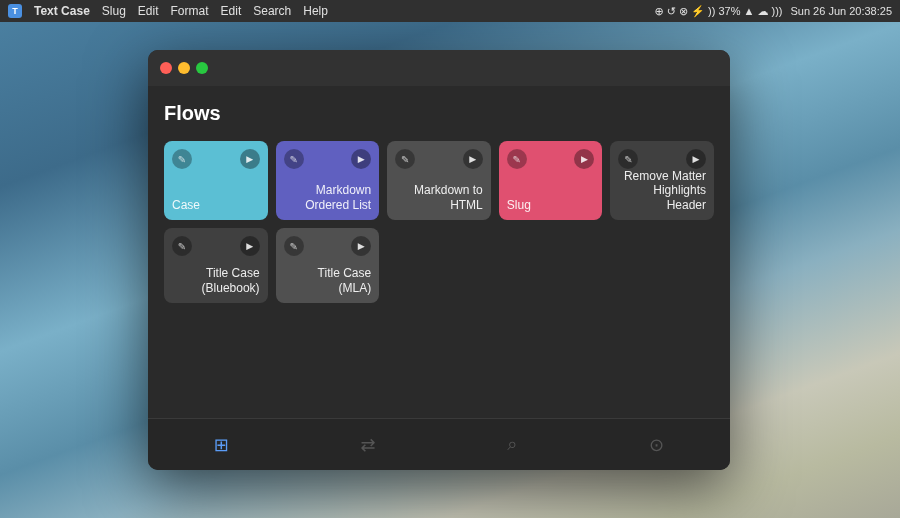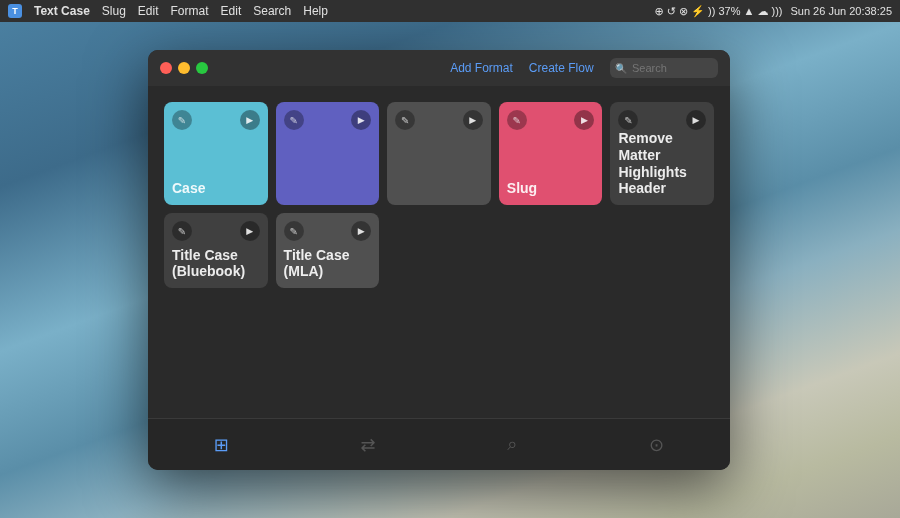--- a/index.html
+++ b/index.html
@@ -206,24 +206,25 @@
       border-radius: 50%;
       background: rgba(0,0,0,0.35);
       display: flex;
       align-items: center;
       justify-content: center;
       font-size: 9px;
       color: rgba(255,255,255,0.85);
     }
 
     .flow-name {
-      font-size: 14px;
-      font-weight: 700;
+      font-size: 12px;
+      font-weight: 400;
       color: rgba(255,255,255,0.9);
       line-height: 1.2;
+      text-align: right;
     }
 
     
     .card-blue { background: #5bbfd4; }
     .card-purple { background: #6060c0; }
     .card-gray { background: #505050; }
     .card-red { background: #e05070; }
     .card-dark { background: #404040; }
 
     
@@ -278,55 +279,54 @@
 <div class="bg"></div>
 
 <div class="window">
 
   <div class="titlebar">
     <div class="traffic-lights">
       <div class="traffic-light tl-close"></div>
       <div class="traffic-light tl-min"></div>
       <div class="traffic-light tl-max"></div>
     </div>
-    <div class="titlebar-actions">
-      <span class="titlebar-btn">Add Format</span>
-      <span class="titlebar-btn">Create Flow</span>
-      <div class="search-box">
-        <span class="search-icon-small">🔍</span>
-        <input class="search-input" type="text" placeholder="Search" style="">
-      </div>
-    </div>
   </div>
 
   <div class="content">
+    <div class="section-title">Flows</div>
 
     <div class="flows-grid">
 
       <div class="flow-card card-blue">
         <div class="flow-card-header">
           <div class="flow-icon">✎</div>
           <div class="flow-play-btn">▶</div>
         </div>
         <div class="flow-card-footer">
           <span class="flow-name">Case</span>
         </div>
       </div>
 
       <div class="flow-card card-purple">
         <div class="flow-card-header">
           <div class="flow-icon">✎</div>
           <div class="flow-play-btn">▶</div>
         </div>
+        <div class="flow-card-footer">
+          <span class="flow-name">Markdown Ordered List</span>
+        </div>
       </div>
 
       <div class="flow-card card-gray">
         <div class="flow-card-header">
           <div class="flow-icon">✎</div>
           <div class="flow-play-btn">▶</div>
+        </div>
+        <div class="flow-card-footer">
+          <span class="flow-name">Markdown to HTML</span>
         </div>
       </div>
 
       <div class="flow-card card-red">
         <div class="flow-card-header">
           <div class="flow-icon">✎</div>
           <div class="flow-play-btn">▶</div>
         </div>
         <div class="flow-card-footer">
           <span class="flow-name">Slug</span>

